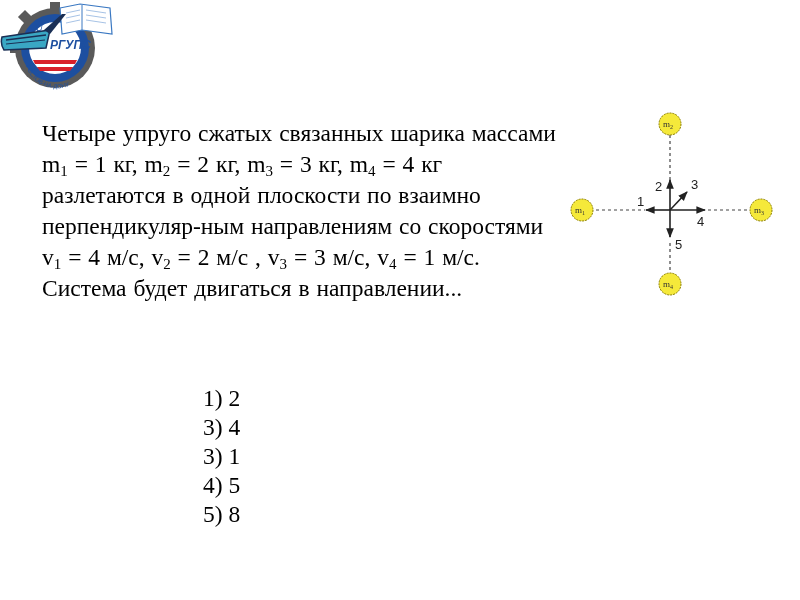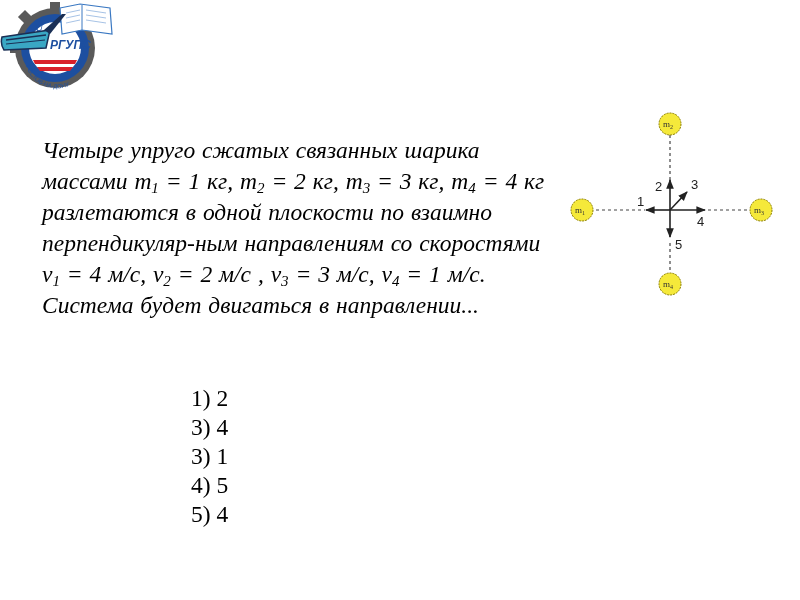--- a/index.html
+++ b/index.html
@@ -2,27 +2,27 @@
 <html><head>
   <meta charset="utf-8">
   <style>
     html, body { margin: 0; padding: 0; }
     body {
       width: 800px; height: 600px; background: #ffffff; position: relative; overflow: hidden;
       font-family: "Liberation Serif", "DejaVu Serif", serif; color: #000;
     }
     .logo { position: absolute; left: 0; top: 0; width: 118px; height: 92px; }
     .problem {
-      position: absolute; left: 42px; top: 135px; width: 520px;
-      font-size: 23.5px; line-height: 31px; word-spacing: 1px; font-style: italic;
+      position: absolute; left: 42px; top: 118px; width: 520px;
+      font-size: 23.5px; line-height: 31px; word-spacing: 1px;
     }
     .problem sub { font-size: 15px; line-height: 0; vertical-align: -4px; }
     .diagram { position: absolute; left: 563px; top: 103px; width: 215px; height: 195px; }
     .answers {
-      position: absolute; left: 191px; top: 384px;
+      position: absolute; left: 203px; top: 384px;
       font-size: 23.5px; line-height: 29px;
     }
     .answer { display: block; }
   </style>
 </head>
 <body>
 
 <div class="logo">
   <svg width="118" height="92" viewBox="0 0 118 92">
 
@@ -111,14 +111,14 @@
       <text x="100" y="184" font-family="Liberation Serif, serif" font-size="9" fill="#333"><tspan>m</tspan><tspan font-size="6" dy="2">4</tspan></text>
     </g>
   </svg>
 </div>
 
 <div class="answers">
   <span class="answer">1) 2</span>
   <span class="answer">3) 4</span>
   <span class="answer">3) 1</span>
   <span class="answer">4) 5</span>
-  <span class="answer">5) 4</span>
+  <span class="answer">5) 8</span>
 </div>
 
 </body></html>

